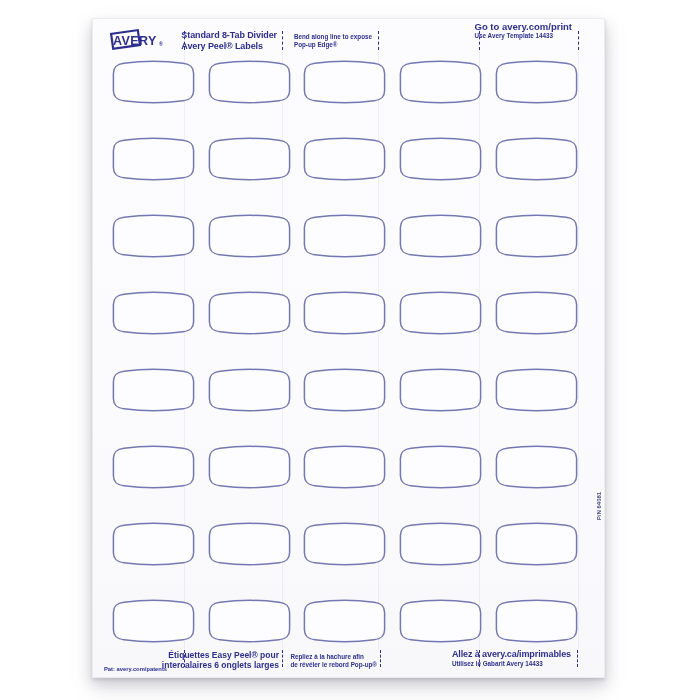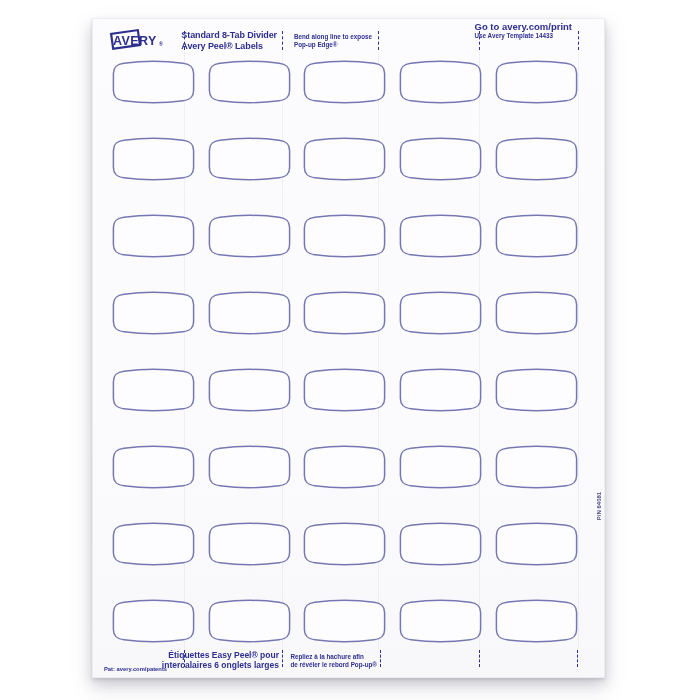--- a/index.html
+++ b/index.html
@@ -347,18 +347,22 @@
     <div class="txt t-mid" style="right:325px;top:631px">
       <div>Étiquettes Easy Peel® pour</div>
       <div>intercalaires 6 onglets larges</div>
     </div>
 
     <div class="txt t-small" style="right:227px;top:634px">
       <div>Repliez à la hachure afin</div>
       <div>de révéler le rebord Pop-up®</div>
     </div>
 
+    <div class="txt" style="right:33px;top:630px">
+      <div class="t-big">Allez à avery.ca/imprimables</div>
+      <div class="t-sub">Utilisez le Gabarit Avery 14433</div>
+    </div>
 
     <div class="patent">Pat: avery.com/patents</div>
 
     <div class="pn">P/N 64081</div>
   </div>
 </div>
 
 </body></html>

